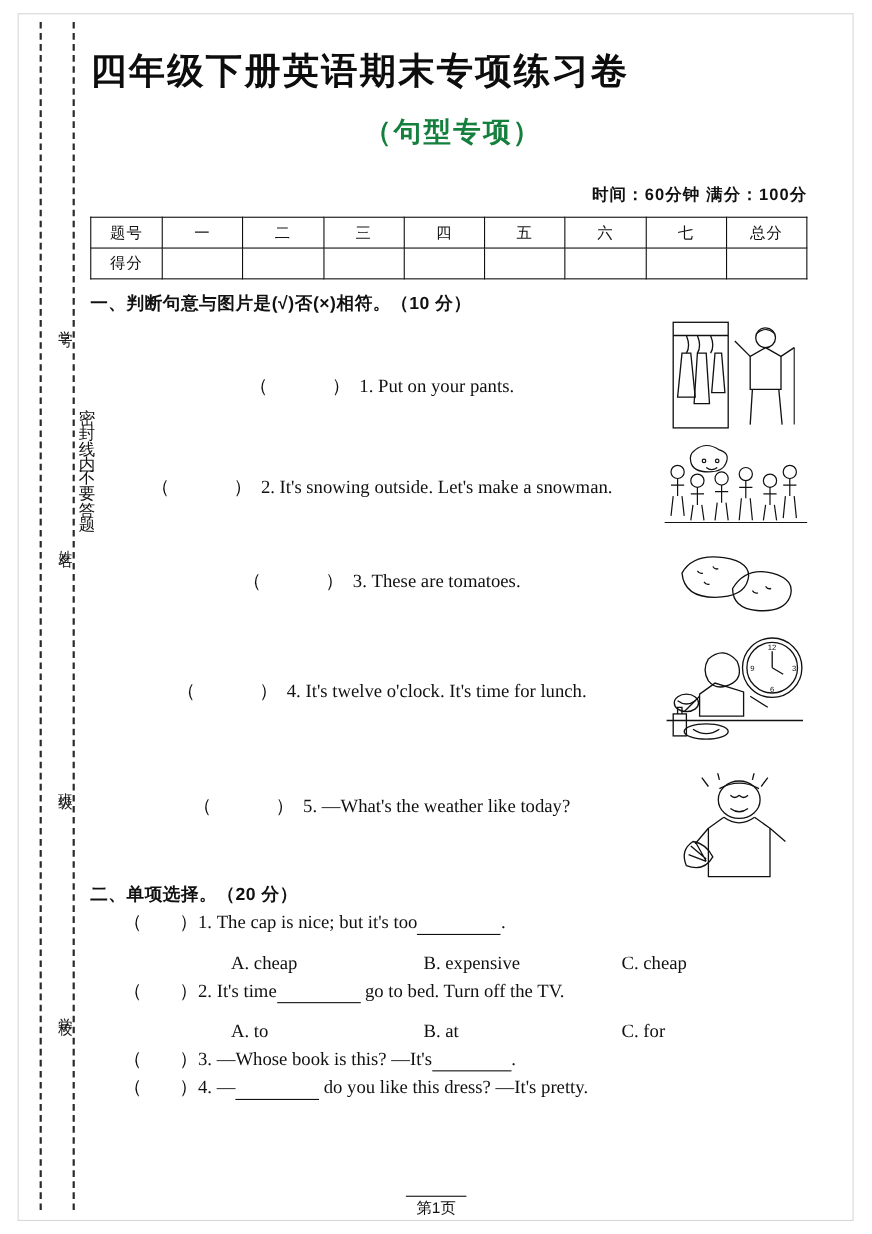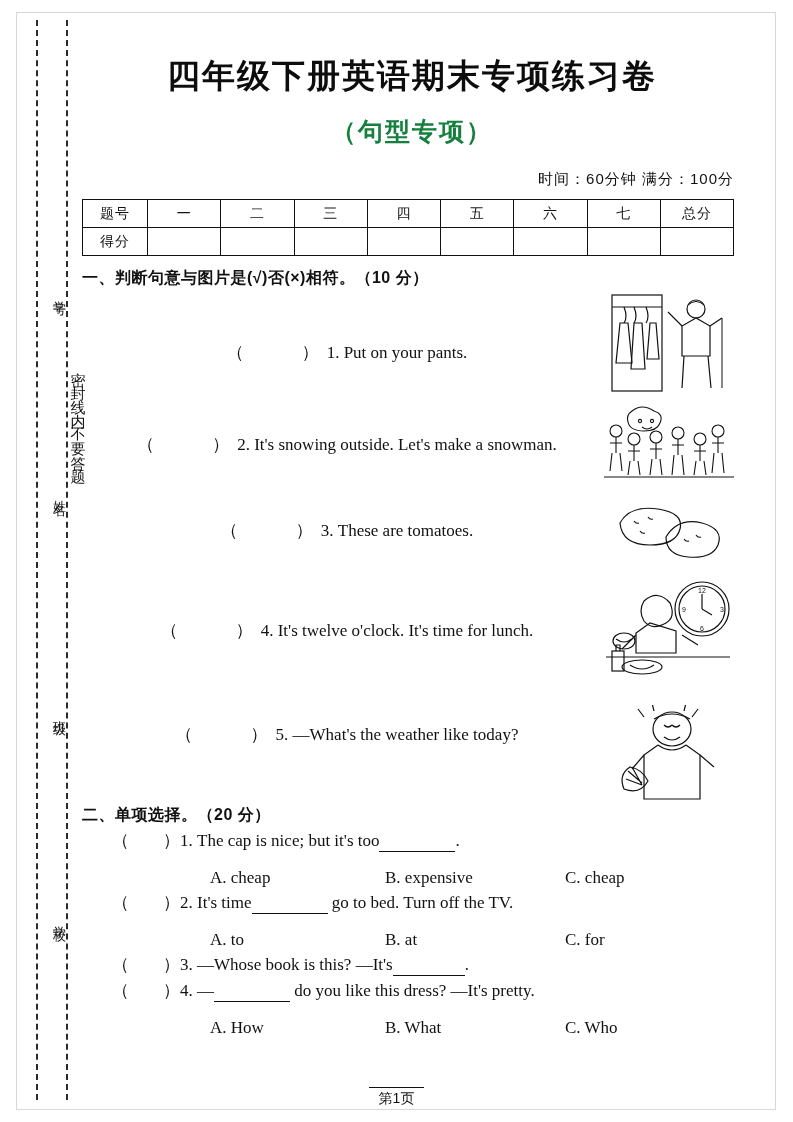--- a/index.html
+++ b/index.html
@@ -79,40 +79,41 @@
     position: absolute;
     left: 82px;
     top: 26px;
     width: 660px;
   }
   .title {
     font-family: "Liberation Sans", sans-serif;
     font-weight: bold;
     font-size: 33px;
     letter-spacing: 2px;
-    text-align: center;
-    margin-top: 28px;
+    text-align: left;
+    margin-top: 16px;
     color: #0d0d0d;
   }
   .subtitle {
     font-family: "Liberation Sans", sans-serif;
     font-weight: bold;
     font-size: 25px;
     letter-spacing: 2px;
     text-align: center;
     margin-top: 16px;
     color: #15803d;
   }
   .meta {
     font-family: "Liberation Sans", sans-serif;
     font-size: 15px;
     text-align: right;
-    margin-top: 22px;
+    margin-top: 32px;
     padding-right: 8px;
     letter-spacing: 1px;
+    font-weight: bold;
   }
 
   
   table.score {
     margin-top: 10px;
     border-collapse: collapse;
     width: 652px;
     table-layout: fixed;
   }
   table.score td {
@@ -414,25 +415,20 @@
           <span class="paren">（　　）</span><span>3.</span>
           <span>—Whose book is this?  —It's</span><span class="blank" style="width:72px">&nbsp;</span><span>.</span>
         </div>
       </div>
 
       <div>
         <div class="ch-q">
           <span class="paren">（　　）</span><span>4.</span>
           <span>—</span><span class="blank" style="width:76px">&nbsp;</span> <span>do you like this dress?  —It's pretty.</span>
         </div>
-        <div class="ch-opts">
-          <span class="opt-a">A. How</span>
-          <span class="opt-b">B. What</span>
-          <span>C. Who</span>
-        </div>
       </div>
 
     </div>
   </div>
 
   <div class="footer">
     <span class="pg">第1页</span>
   </div>
 </div>
 

